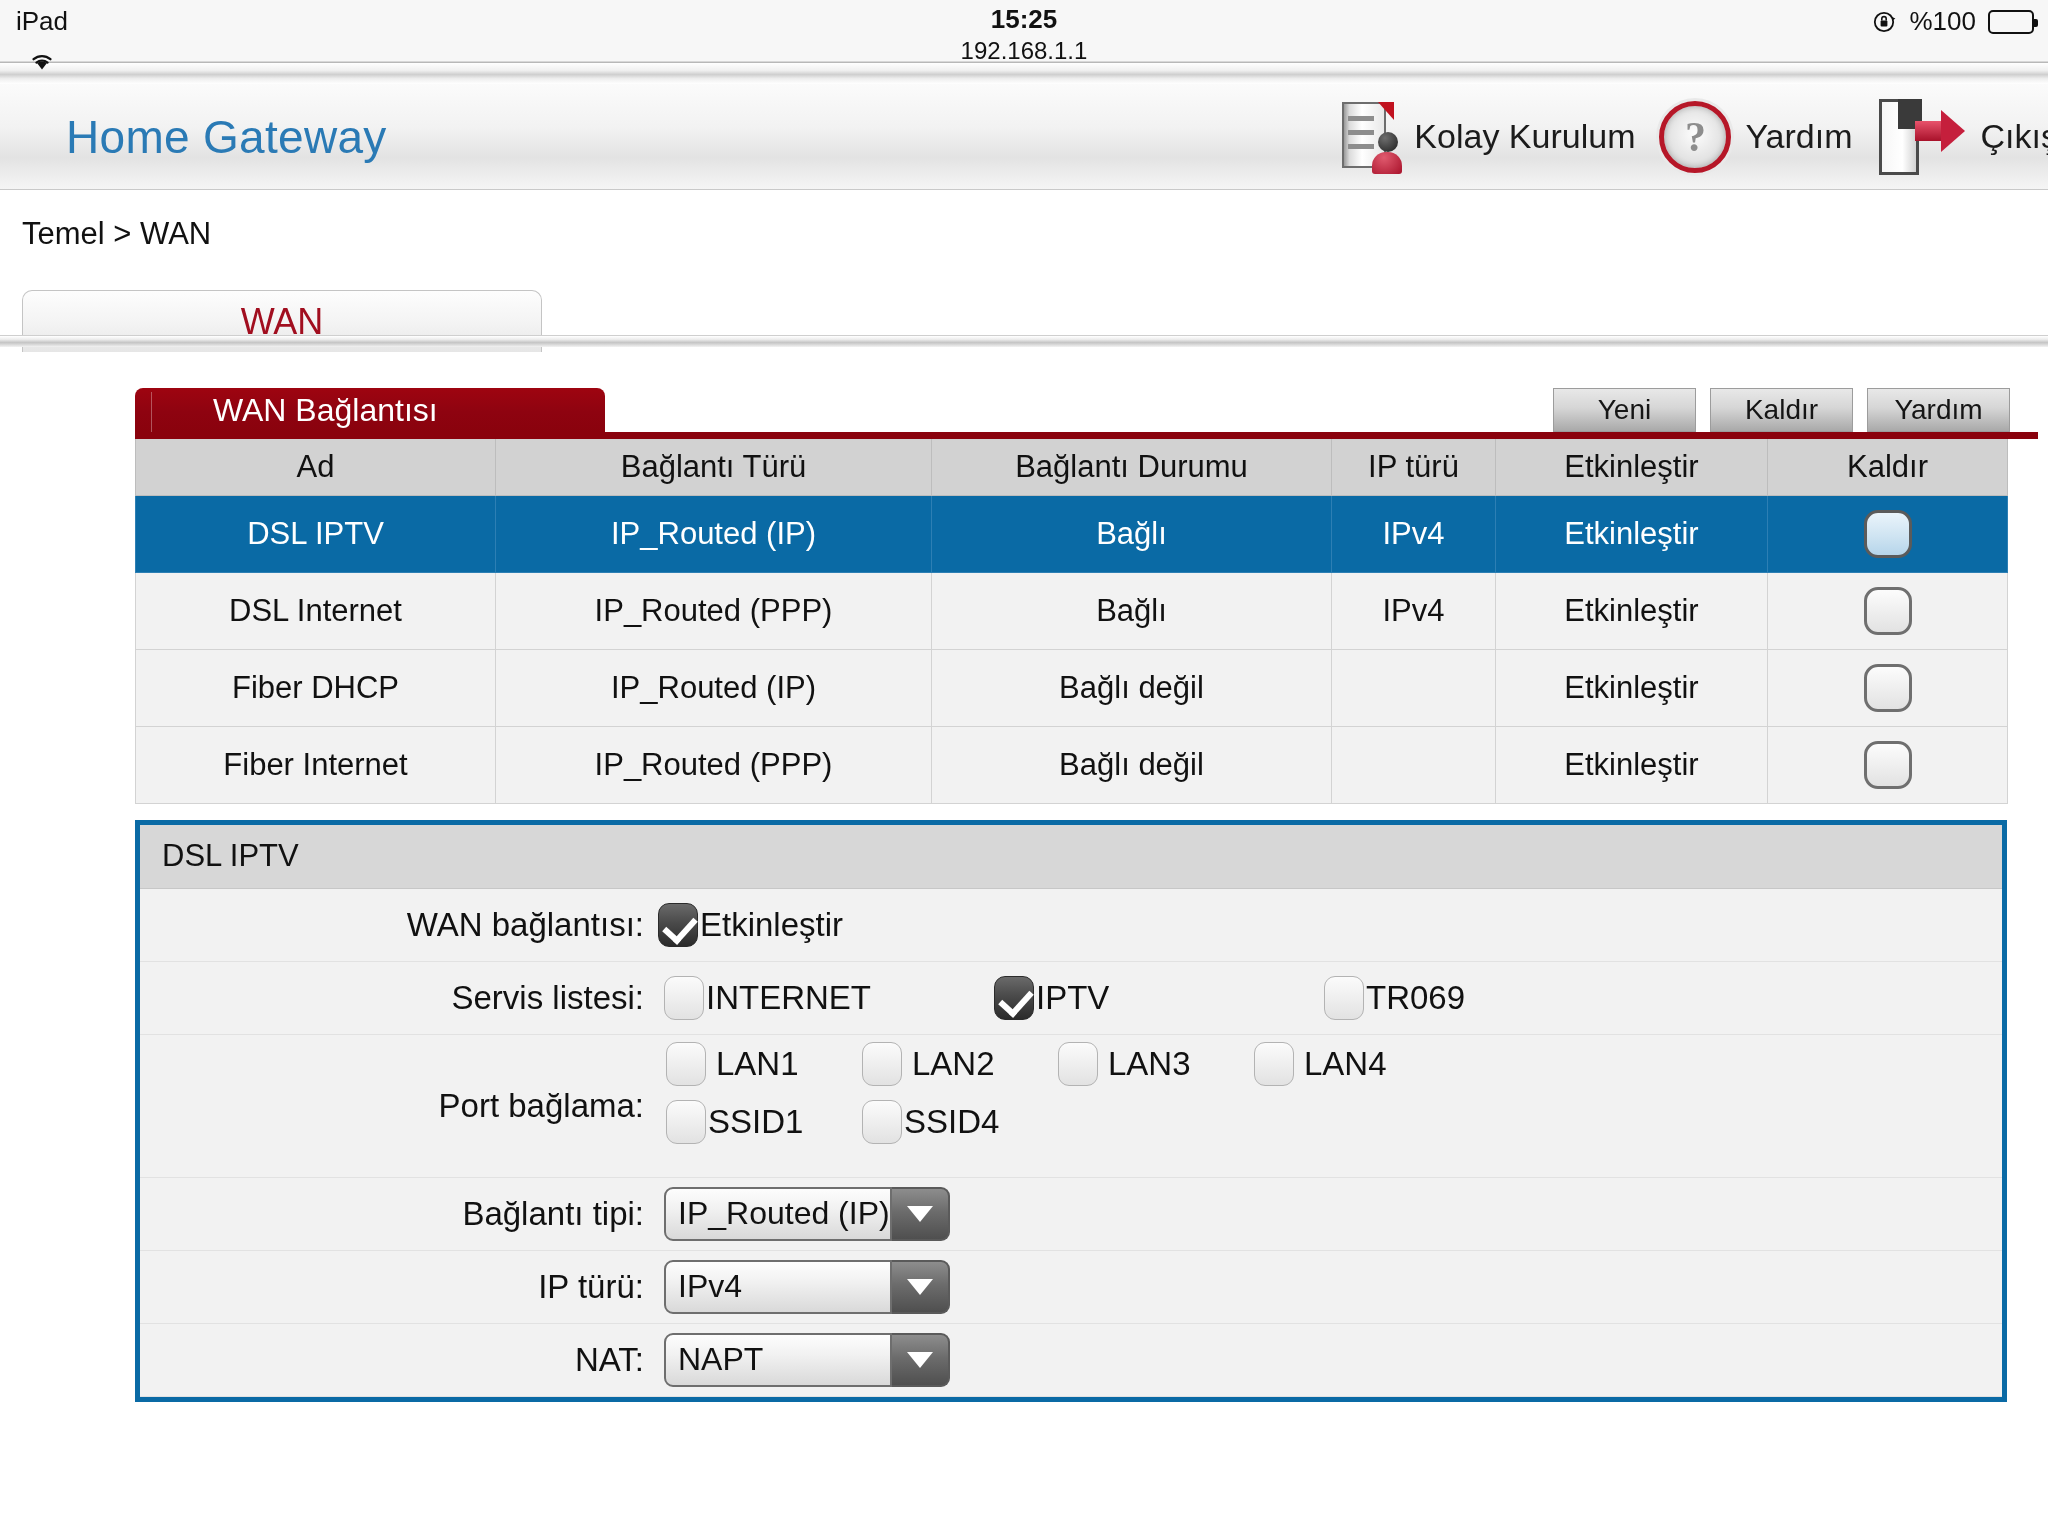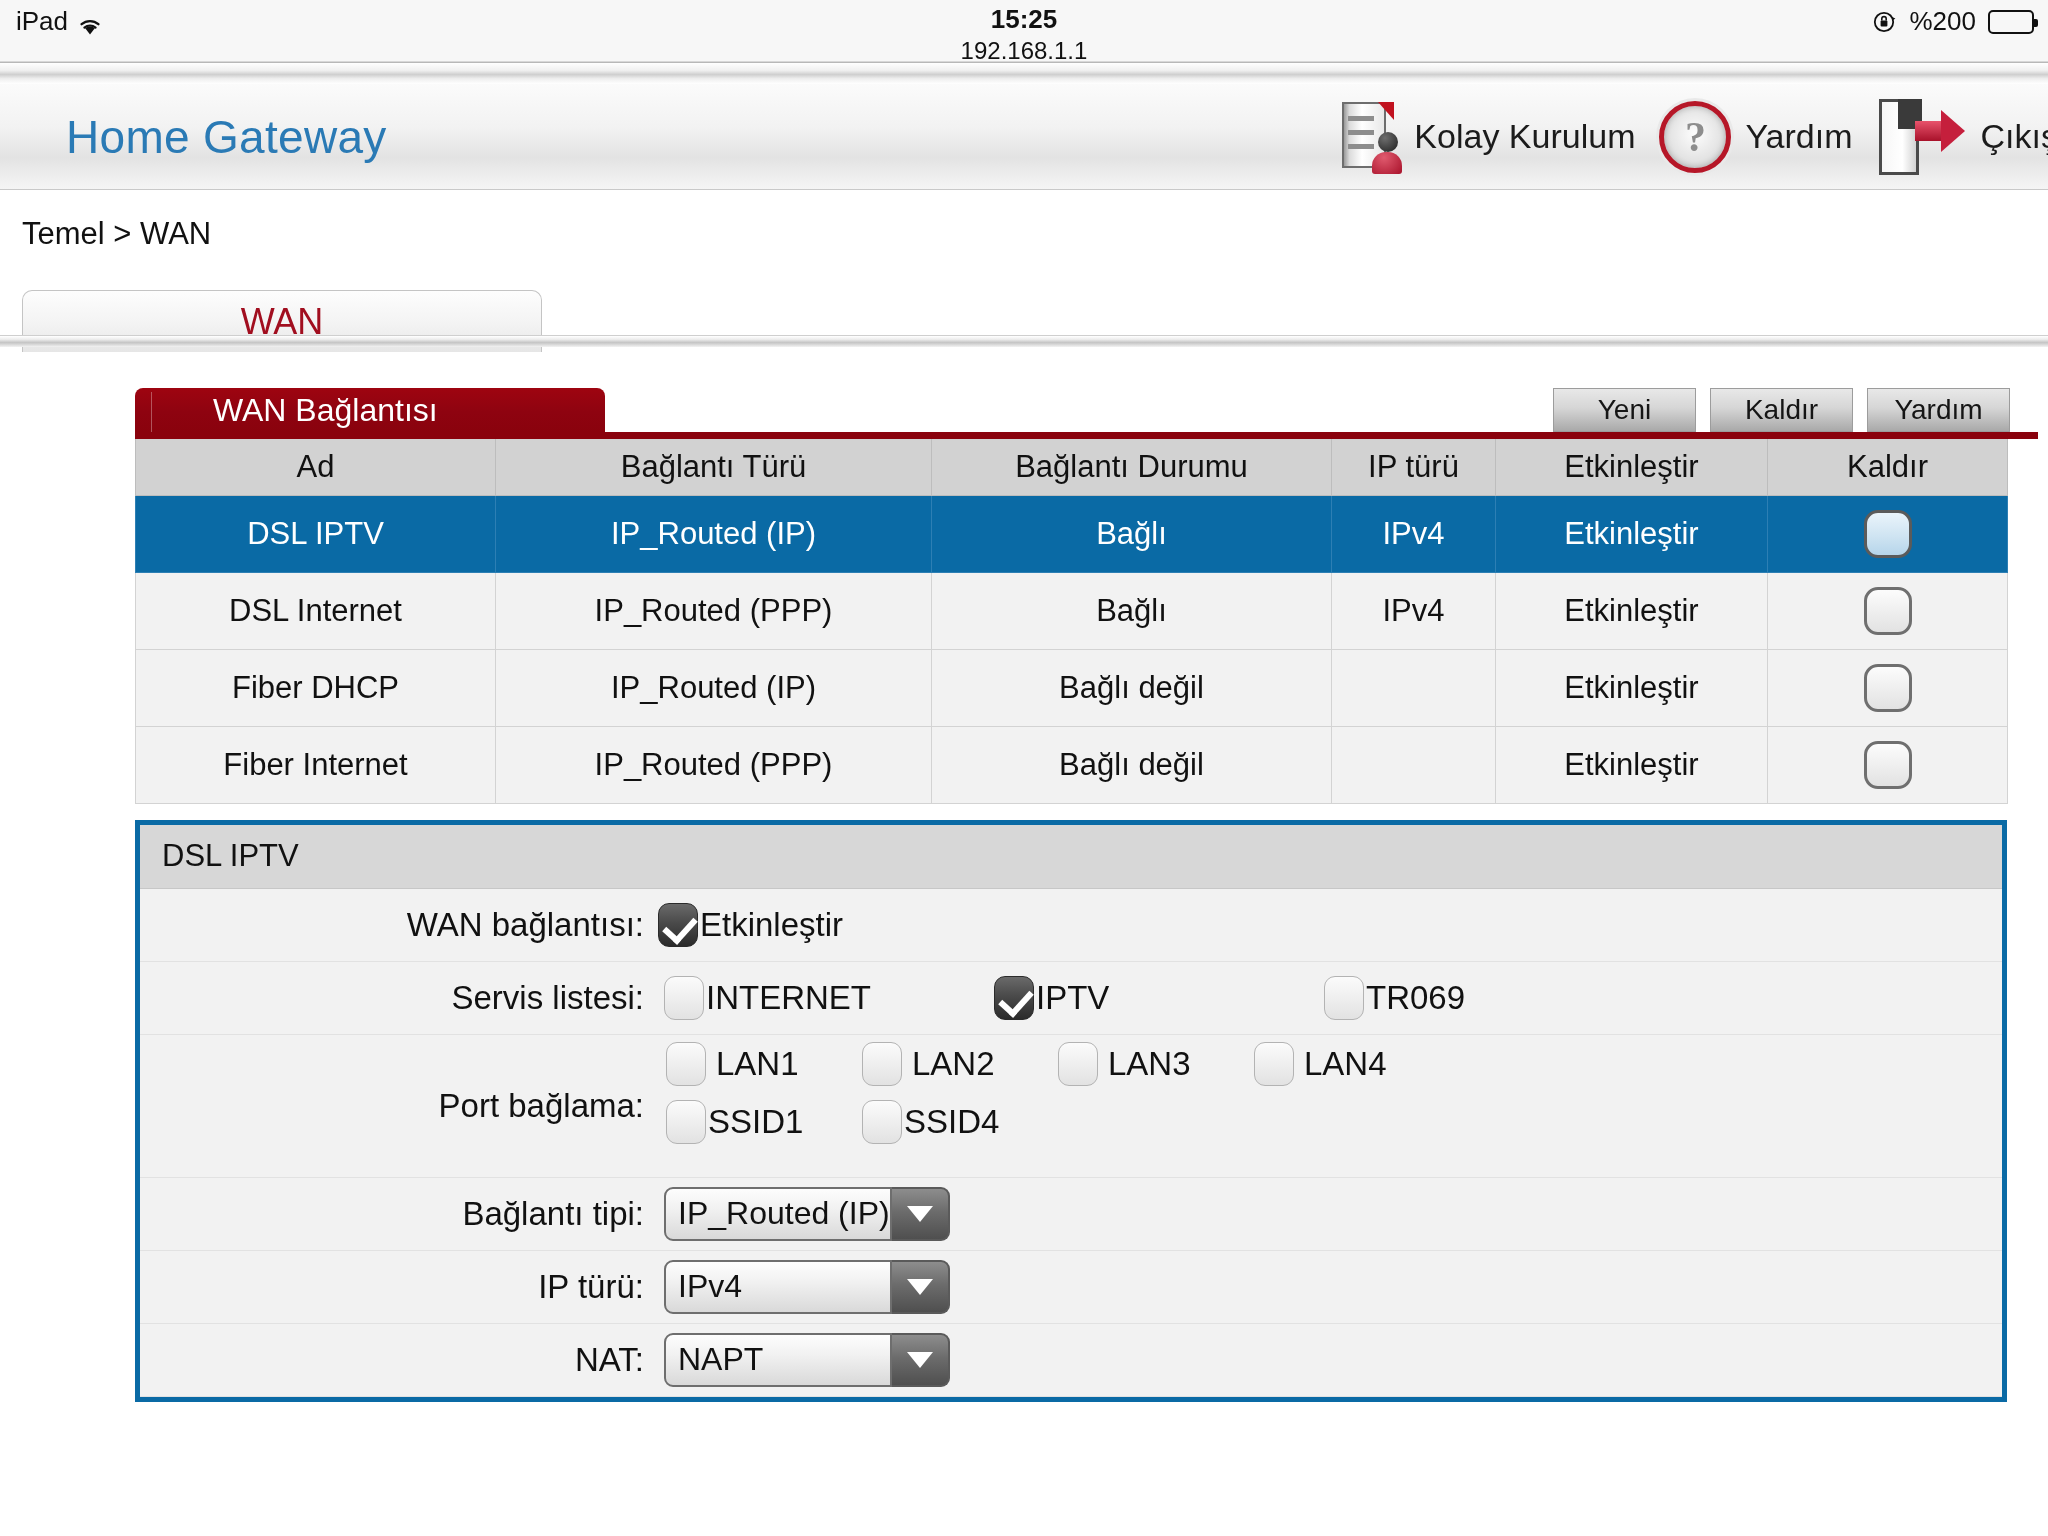--- a/index.html
+++ b/index.html
@@ -14,21 +14,21 @@
   
   .ios-status {
     position: relative;
     height: 62px;
     background: #f7f7f7;
     border-bottom: 1px solid #d8d8d8;
   }
   .ios-left {
     position: absolute; left: 16px; top: 6px;
     display: flex; align-items: center; gap: 9px;
-    font-size: 26px; color: #111;
+    font-size: 26px; color: #111; flex-direction: column;
   }
   .wifi-icon { display: inline-block; width: 26px; height: 22px; position: relative; top: 2px; }
   .ios-center {
     position: absolute; left: 0; right: 0; top: 4px;
     text-align: center;
   }
   .ios-time { font-size: 26px; font-weight: bold; color: #111; line-height: 30px; }
   .ios-url  { font-size: 24px; color: #111; line-height: 30px; margin-top: 2px; }
   .ios-right {
     position: absolute; right: 14px; top: 6px;
@@ -353,21 +353,21 @@
   </div>
   <div class="ios-right">
     <span class="rotlock">
       <svg viewBox="0 0 26 26" width="26" height="26">
         <circle cx="12" cy="13" r="9.2" fill="none" stroke="#111" stroke-width="1.8"></circle>
         <rect x="8.6" y="11.4" width="6.8" height="6" rx="1" fill="#111"></rect>
         <path d="M9.8 11.4 v-1.6 a2.2 2.2 0 0 1 4.4 0 v1.6" fill="none" stroke="#111" stroke-width="1.6"></path>
         <path d="M20 8 l3.4 1.6 l-3.2 2.2 z" fill="#111"></path>
       </svg>
     </span>
-    <span>%200</span>
+    <span>%100</span>
     <span class="battery"><span class="battery-fill"></span></span>
   </div>
 </div>
 
 <div class="chrome-sep"></div>
 
 <div class="gw-header">
   <div class="gw-title">Home Gateway</div>
 
   <div class="gw-actions">

